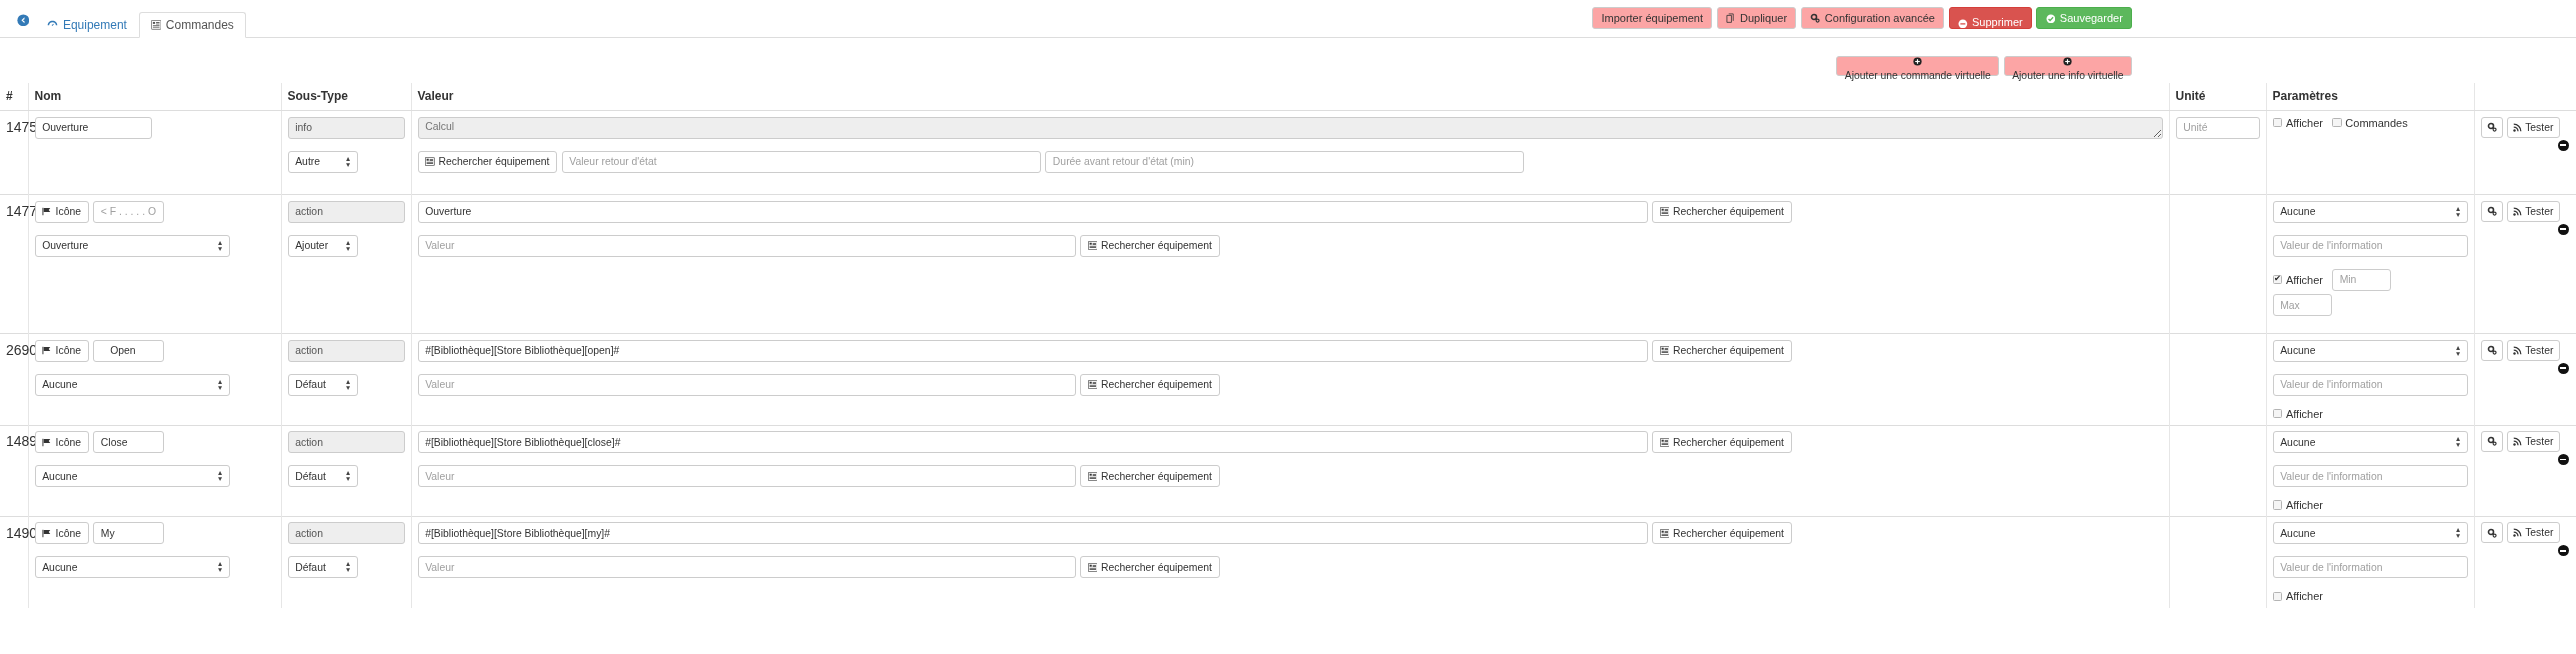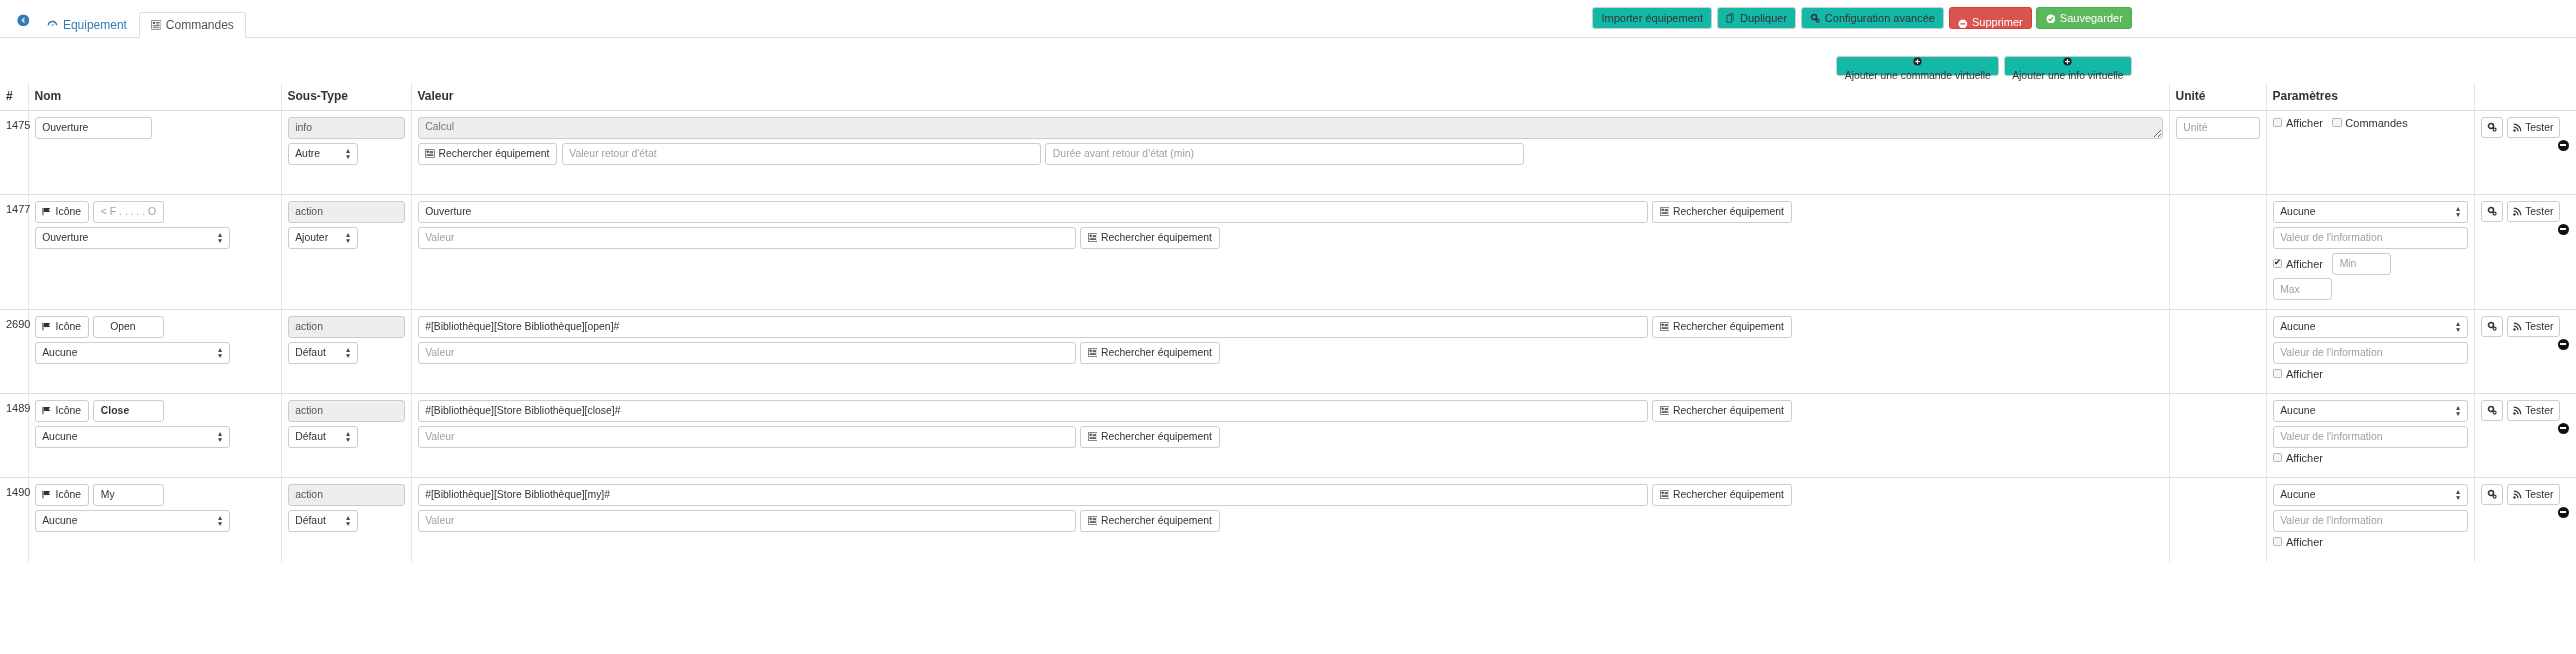--- a/index.html
+++ b/index.html
@@ -39,21 +39,21 @@
   
   .toolbar {
     position: absolute; right: 9px; top: 7.4px;
     display: flex; gap: 4.5px; align-items: center;
   }
   .btn {
     display: inline-flex; align-items:center; gap: 4.5px;
     height: 22px; padding: 0 8.2px;
     font-size: 11px; line-height: 1;
     border: 0.7px solid #cccccc; border-radius: 3px;
-    background: #14b8a6; color: #333333;
+    background: #fca5a5; color: #333333;
     cursor: pointer; white-space: nowrap;
   }
   .btn.danger { background: #d9534f; border-color:#d43f3a; color:#ffffff;align-items:flex-end; }
   .btn.success { background: #5cb85c; border-color:#4cae4c; color:#ffffff; }
   .btn .gl { font-size: 9.7px; }
 
   .toolbar2 {
     position: absolute; right: 9px; top: 56px;
     display: flex; gap: 4.5px;
   }
@@ -74,21 +74,21 @@
   }
   table.cmd td:first-child { border-left: none; }
   .c-id   { width: 28px; }
   .c-nom  { width: 253px; }
   .c-sous { width: 130px; }
   .c-val  { width: 1758px; }
   .c-unite{ width: 97px; }
   .c-param{ width: 208px; }
   .c-act  { width: 102px; }
 
-  .idcell { font-size: 11px; color:#333; padding-top: 7.4px !important; }
+  .idcell { font-size: 14px; color:#333; padding-top: 7.4px !important; }
 
   
   .inp {
     height: 22px; border: 0.7px solid #cccccc; border-radius: 3px;
     background:#ffffff; font-size: 10.4px; color:#333333;
     padding: 0 6.7px; font-family:"Liberation Sans", sans-serif;
     outline: none;
   }
   .inp::placeholder { color:#a0a0a0; }
   .inp.disabled { background:#eeeeee; color:#555555; }
@@ -102,21 +102,21 @@
   .sel .caret {
     position:absolute; right: 5.2px; top:50%; transform:translateY(-50%);
     font-size: 6.7px; line-height: 6px; color:#444; display:flex; flex-direction:column;
   }
   .btn-sm {
     display:inline-flex; align-items:center; gap:3.7px;
     height: 22px; padding: 0 6.7px; font-size: 10.4px;
     border:0.7px solid #cccccc; border-radius:3px; background:#fff; color:#333;
     cursor:pointer; white-space:nowrap;
   }
-  .row-line { display:flex; gap: 4.5px; align-items: center; margin-bottom: 4px; }
+  .row-line { display:flex; gap: 4.5px; align-items: center; margin-bottom: 12px; }
 
   textarea.calc {
     width: 100%; height: 22px; resize: vertical;
     border:0.7px solid #cccccc; border-radius: 3px;
     background:#eeeeee; color:#8a8a8a; font-size: 10.4px;
     padding: 3.7px 6.7px; font-family:"Liberation Sans", sans-serif; outline:none;
     display:block;
   }
 
   .chk {
@@ -616,21 +616,21 @@
           <div class="row-line">
             <div class="btn-sm">
               <span class="flagic">
                 <svg class="glyph" width="9.7" height="9" viewBox="0 0 13 12">
                   <rect x="0.6" y="1" width="1.3" height="10" fill="#333"></rect>
                   <path d="M2.3 1.4h8.8l-2.1 2.6 2.1 2.6H2.3z" fill="#333"></path>
                 </svg>
               </span>
               <span>Icône</span>
             </div>
-            <input class="inp" style="width: 71px; font-weight: bold;" value="Close">
+            <input class="inp" style="width: 71px;" value="Close">
           </div>
           <div class="row-line">
             <div class="sel" style="width:195px;">
               <span>Aucune</span>
               <span class="caret">
                     <span>▲</span>
                     <span>▼</span>
                   </span>
             </div>
           </div>

